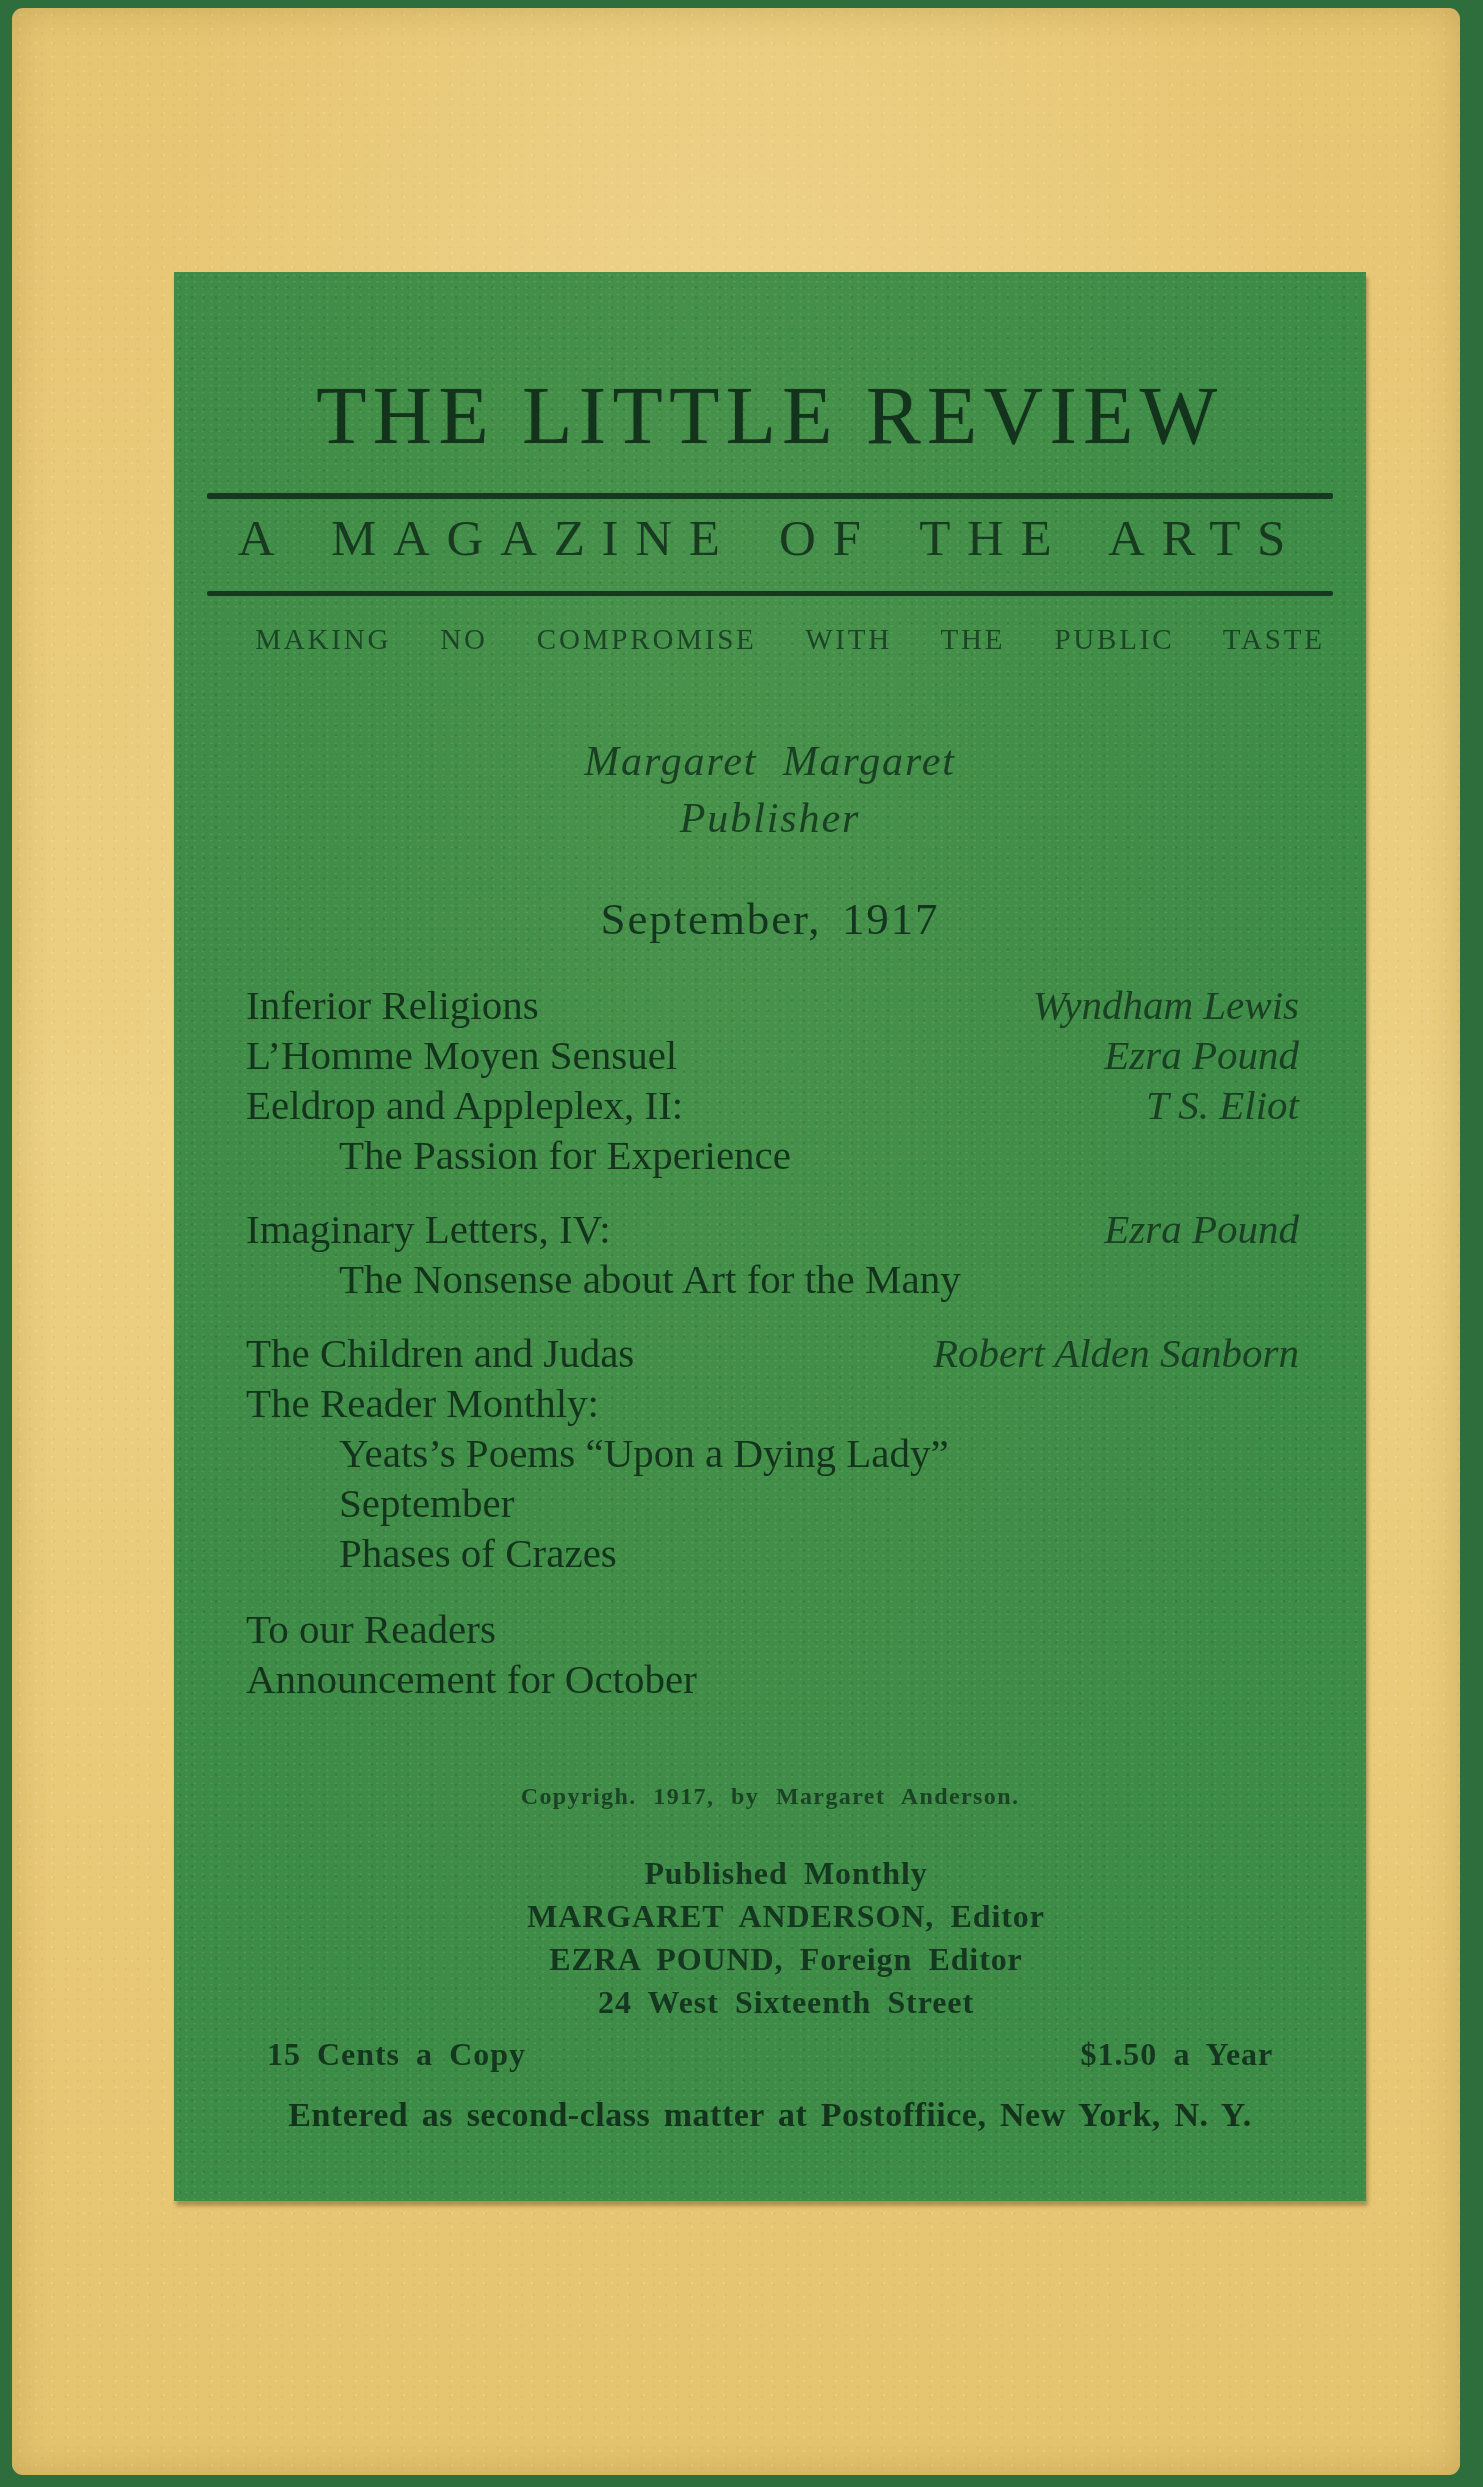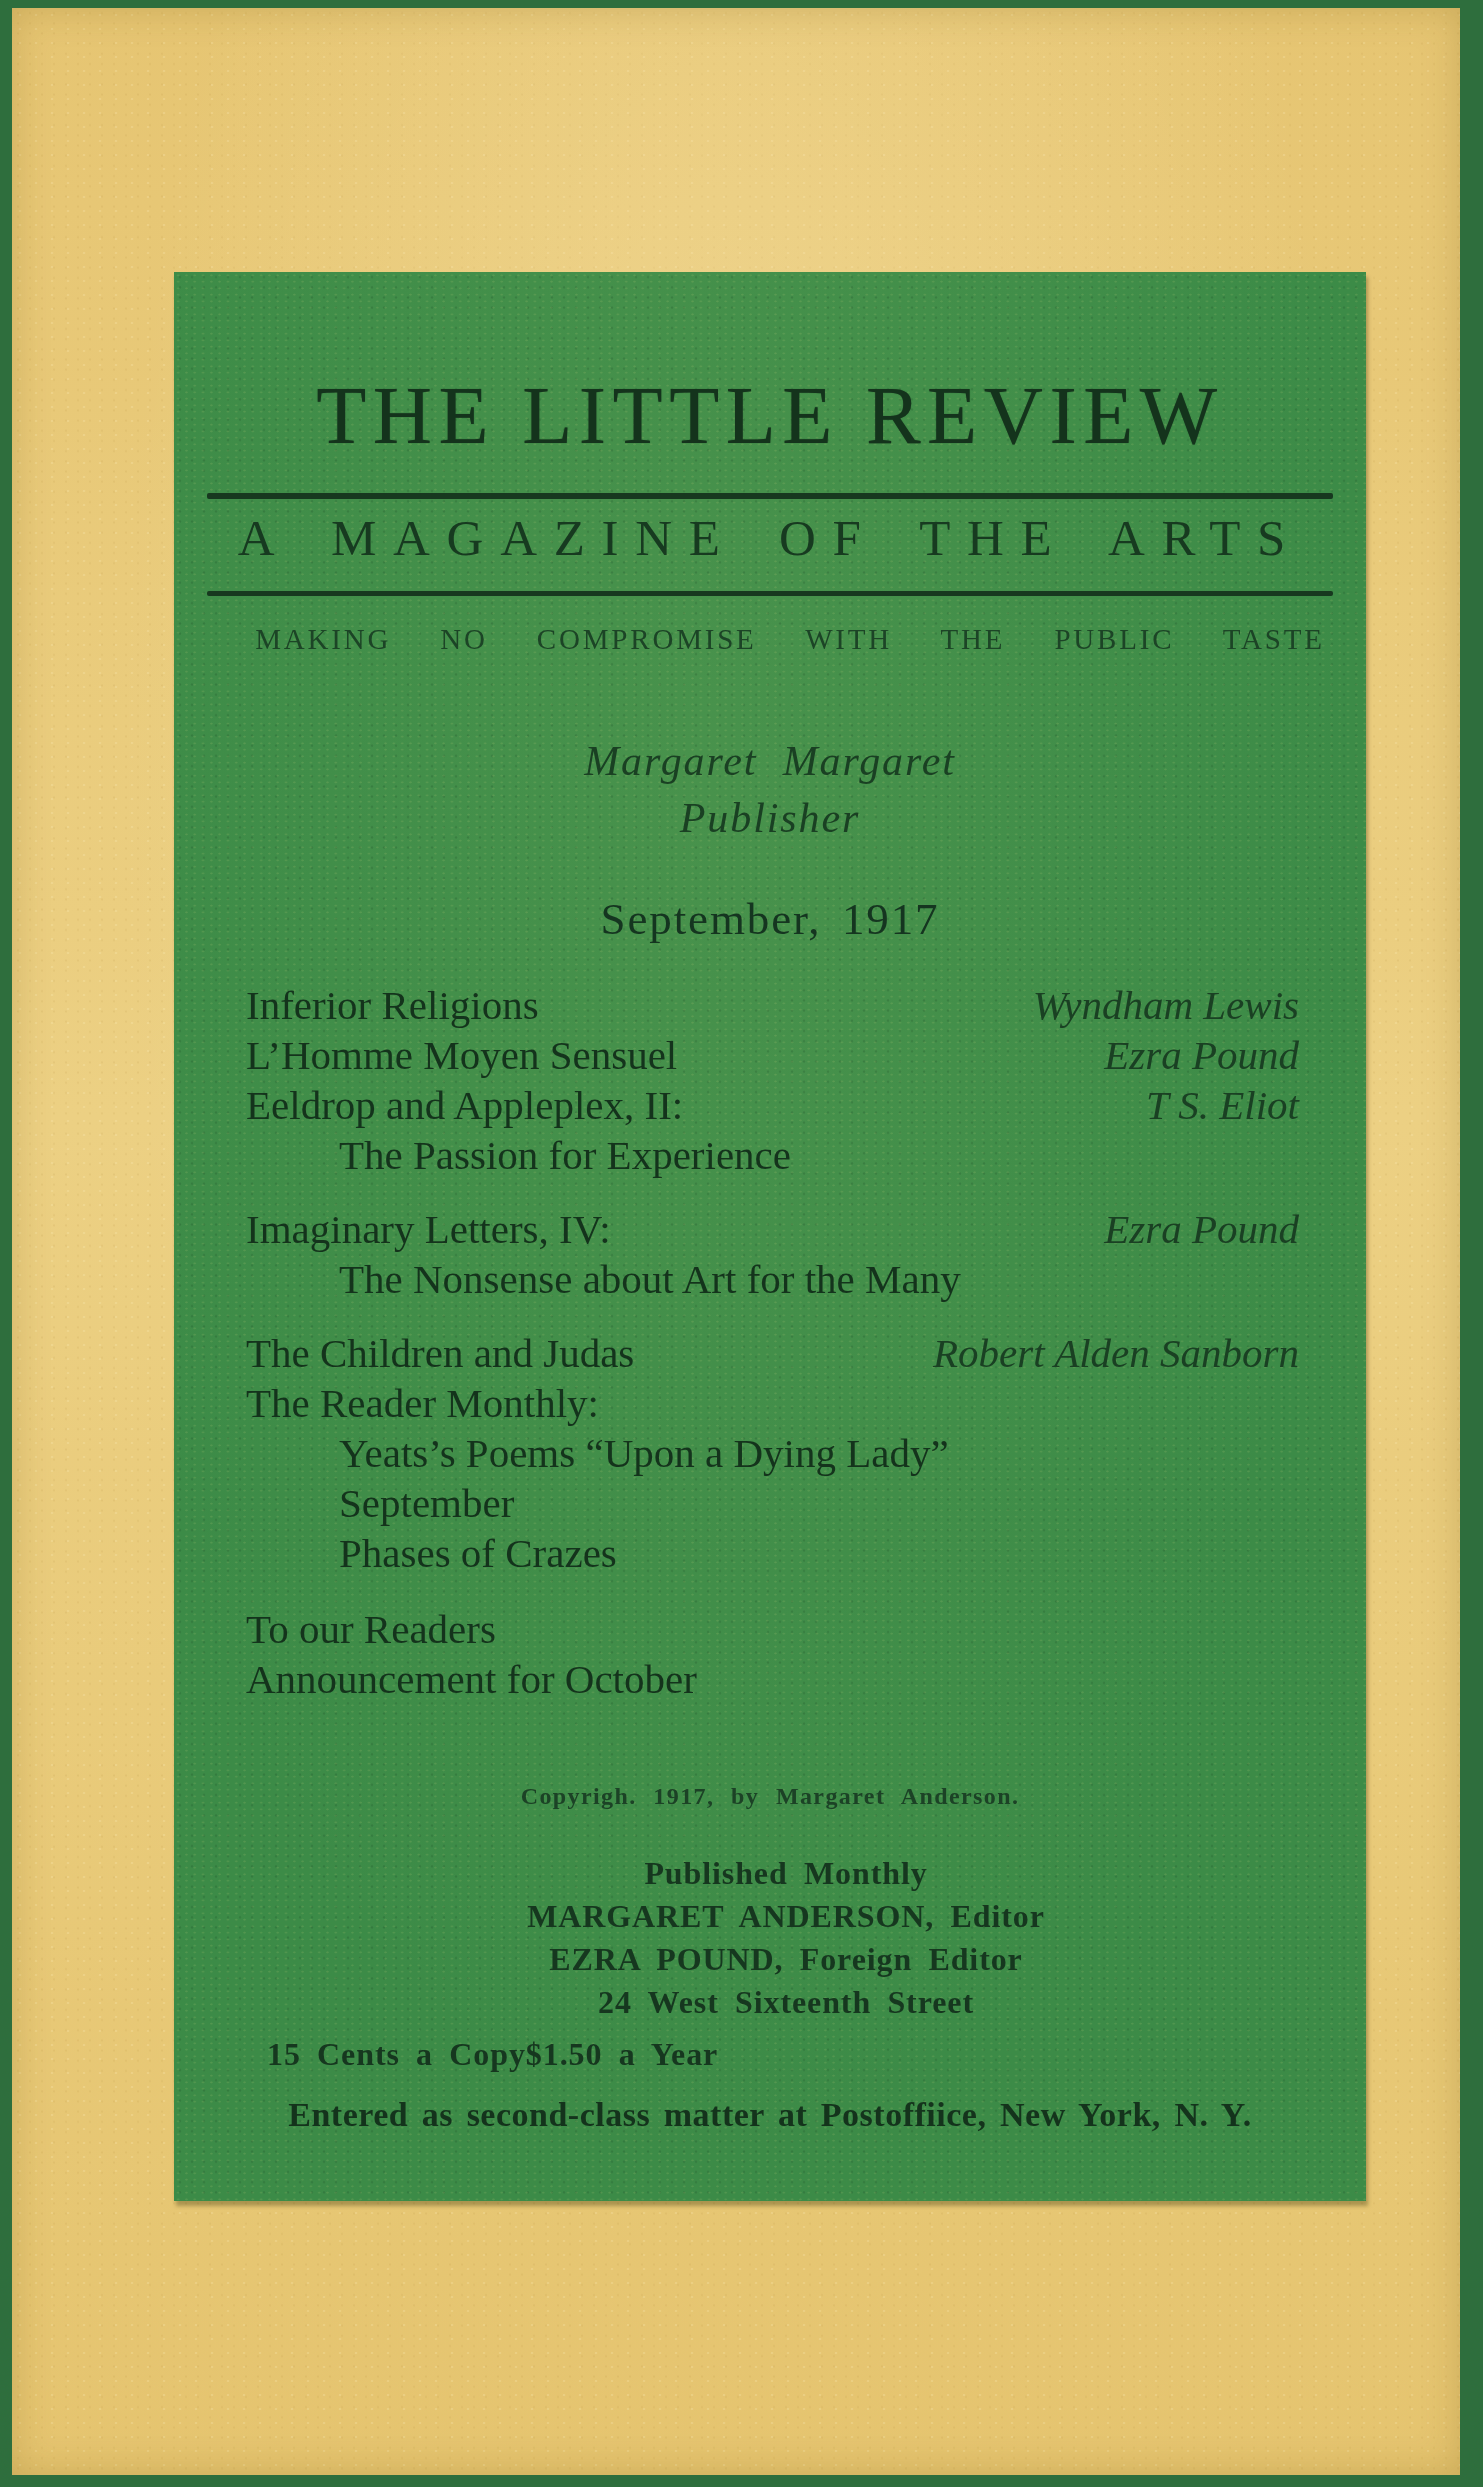--- a/index.html
+++ b/index.html
@@ -16,21 +16,21 @@
   
   .paper {
     position: absolute; left: 12px; top: 8.3px; right: 24px; bottom: 12px;
     background-color: #e8c977;
     background-image:
       radial-gradient(ellipse at 50% 30%, rgba(255,240,190,0.35), rgba(0,0,0,0) 60%),
       radial-gradient(rgba(160,120,40,0.10) 0.9px, rgba(0,0,0,0) 1.5px),
       radial-gradient(rgba(255,245,200,0.20) 0.9px, rgba(0,0,0,0) 1.7px),
       linear-gradient(180deg, #e6c572 0%, #ecd083 45%, #e5c46f 100%);
     background-size: 100% 100%, 12px 10.2px, 16px 14px, 100% 100%;
-    border-radius: 0;
+    border-radius: 11px;
     box-shadow: inset 0 0 37px rgba(120,90,20,0.25);
     text-decoration: underline;
   }
   
   .panel {
     position: absolute; left: 162px; top: 264px; width: 1192px; height: 1929px;
     background-color: #3c8b47;
     background-image:
       radial-gradient(rgba(225,220,130,0.16) 0.9px, rgba(0,0,0,0) 1.4px),
       radial-gradient(rgba(15,50,25,0.18) 0.9px, rgba(0,0,0,0) 1.6px),
@@ -97,21 +97,21 @@
   }
   .imprint {
     position: absolute; top: 1580px; left: 0; right: 0;
     font-size: 32px; font-weight: 700; line-height: 43px;
     letter-spacing: 0.9px; word-spacing: 7.4px;
     text-align: center; color: #16371f; padding-left: 32px;
   }
   .price-row {
     position: absolute; top: 1764px; left: 0; right: 0; height: 41px;
     padding: 0 93px; box-sizing: border-box;
-    display: flex; justify-content: flex-start; align-items: baseline;
+    display: flex; justify-content: space-between; align-items: baseline;
     font-size: 32px; font-weight: 700; letter-spacing: 0.9px; word-spacing: 7.4px;
     color: #16371f;
   }
   .entered {
     top: 1821px; height: 43px; line-height: 43px;
     font-size: 34px; font-weight: 700; letter-spacing: 0.5px; word-spacing: 4.6px;
     color: #14331c;
   }
 </style>
 </head>

